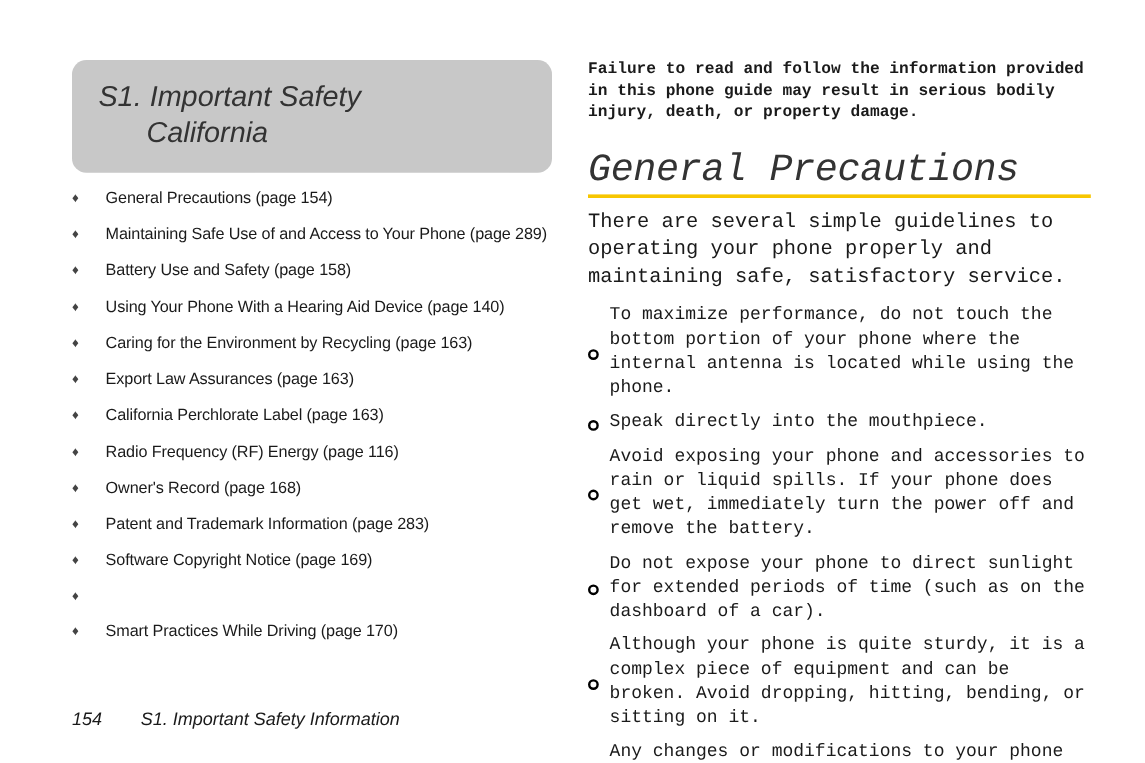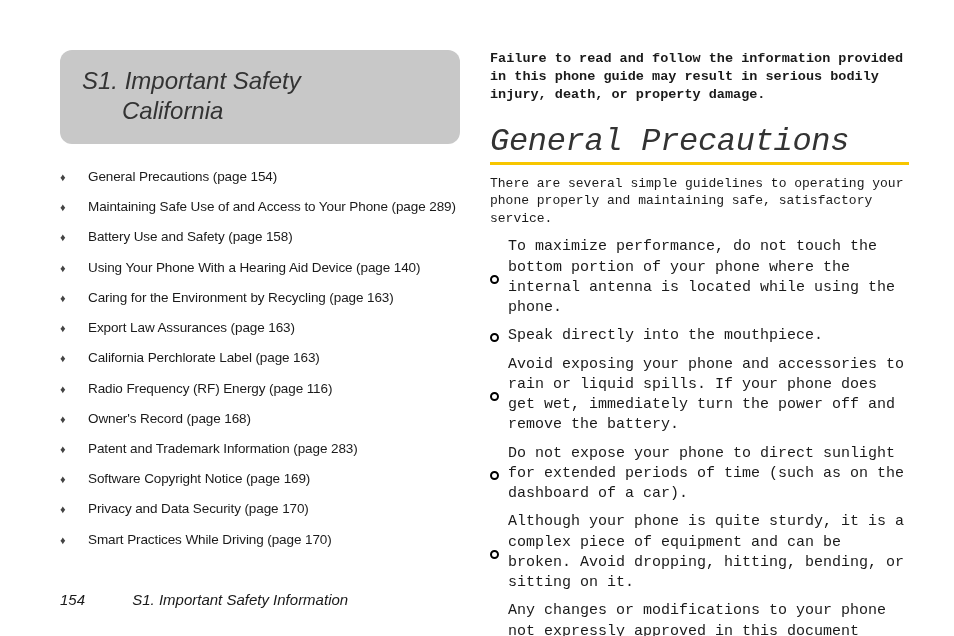--- a/index.html
+++ b/index.html
@@ -15,21 +15,21 @@
     display: flex;
     padding: 50px 45px 0 60px;
     gap: 30px;
   }
   .col-left { width: 400px; flex-shrink: 0; }
   .col-right { flex: 1; padding-top: 0; font-family: Liberation Mono, monospace; }
   .section-header-box {
     background: #c8c8c8;
     border-radius: 12px;
     padding: 16px 22px 18px 22px;
-    margin-bottom: 24px;
+    margin-bottom: 12px;
   }
   .section-header-box h1 {
     font-style: italic;
     font-weight: normal;
     color: #333333;
     font-size: 24px;
     line-height: 1.25;
   }
   .toc { list-style: none; }
   .toc li {
@@ -61,21 +61,21 @@
     margin-bottom: 2px;
     letter-spacing: -0.3px;
   }
   .yellow-rule {
     height: 3px;
     background: #f7c600;
     margin-bottom: 10px;
     width: 100%;
   }
   .intro {
-    font-size: 13px;
+    font-size: 17px;
     line-height: 1.35;
     margin-bottom: 10px;
   }
   .precaution-list { list-style: none; }
   .precaution-list li {
     display: flex;
     align-items: center;
     font-size: 15px;
     line-height: 1.35;
     margin-bottom: 8px;
@@ -92,21 +92,21 @@
     display: block;
   }
   .footer {
     position: absolute;
     bottom: 28px;
     left: 60px;
     font-style: italic;
     font-size: 15px;
     color: #1a1a1a;
   }
-  .footer .pagenum { margin-right: 43px; }
+  .footer .pagenum { margin-right: 28px; }
 </style>
 </head>
 <body>
 
 <div class="page">
 
   <div class="col-left">
     <div class="section-header-box">
       <h1>
         <span>S1. Important Safety</span><br>
@@ -153,21 +153,20 @@
         <li>
           <span class="bullet">♦</span>
           <span>Patent and Trademark Information (page 283)</span>
         </li>
         <li>
           <span class="bullet">♦</span>
           <span>Software Copyright Notice (page 169)</span>
         </li>
         <li>
           <span class="bullet">♦</span>
-          <span>Privacy and Data Security (page 170)</span>
         </li>
         <li>
           <span class="bullet">♦</span>
           <span>Smart Practices While Driving (page 170)</span>
         </li>
       </ul>
   </div>
 
   <div class="col-right">
     <p class="warning">Failure to read and follow the information provided in this phone guide may result in serious bodily injury, death, or property damage.</p>

